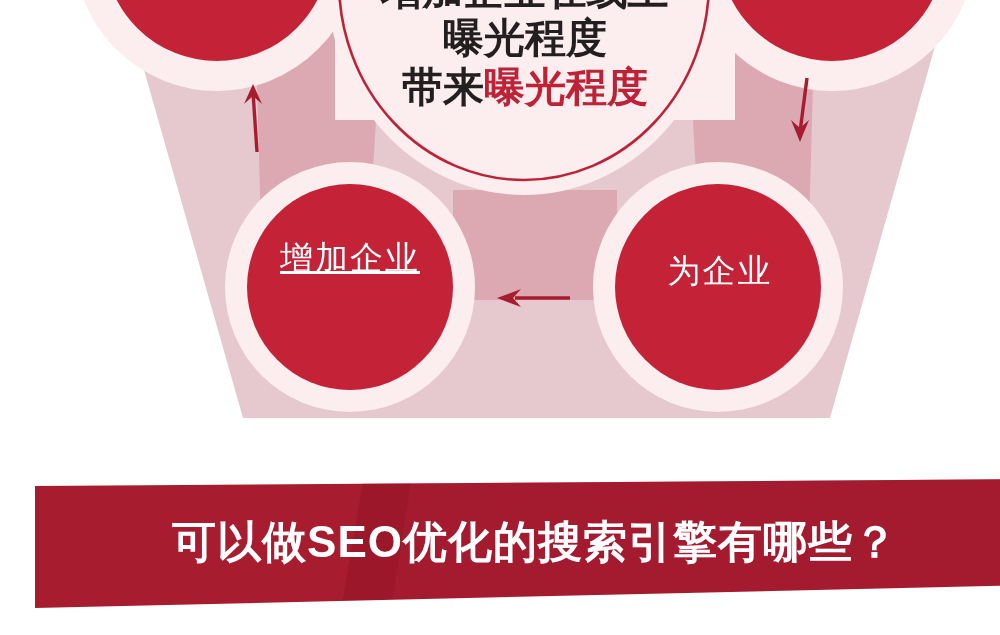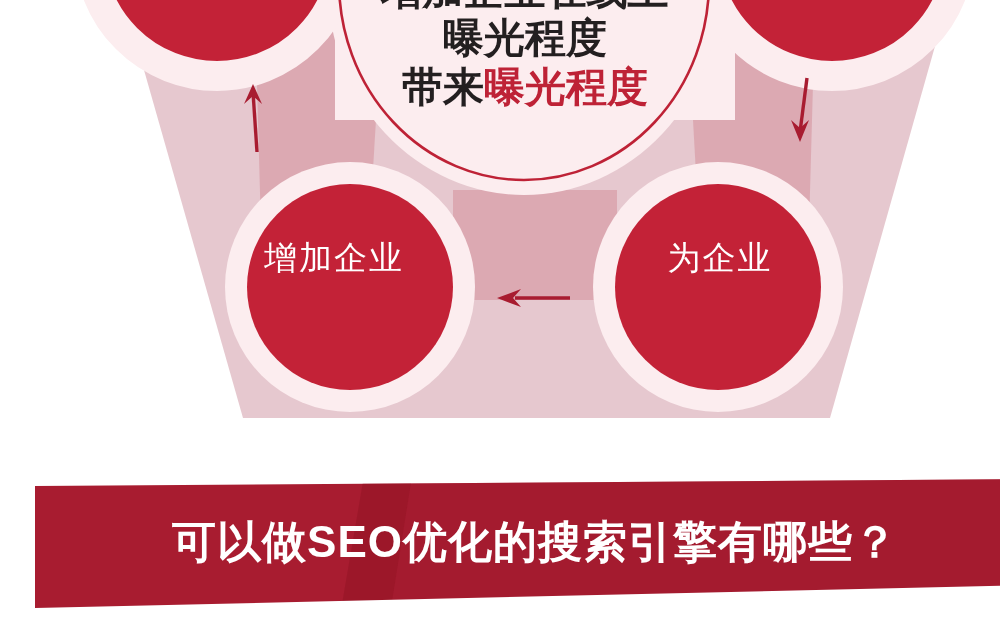--- a/index.html
+++ b/index.html
@@ -55,28 +55,30 @@
 
   .circle-label {
     color: #ffffff;
     font-size: 33px;
     font-weight: 400;
     letter-spacing: 2px;
   }
   .circle-label .line { display: block; margin: 7px 0; }
 
   #label-left {
-    left: 184px;
+    left: 200px;
     top: 232px;
     width: 230px;
+    text-decoration: underline;
   }
   #label-right {
     left: 570px;
-    top: 232px;
+    top: 248px;
     width: 230px;
+    font-family: Liberation Mono, monospace;
   }
 
   #banner-title {
     position: absolute;
     left: 0;
     top: 513px;
     width: 1000px;
     text-align: center;
     color: #ffffff;
     font-size: 44px;

